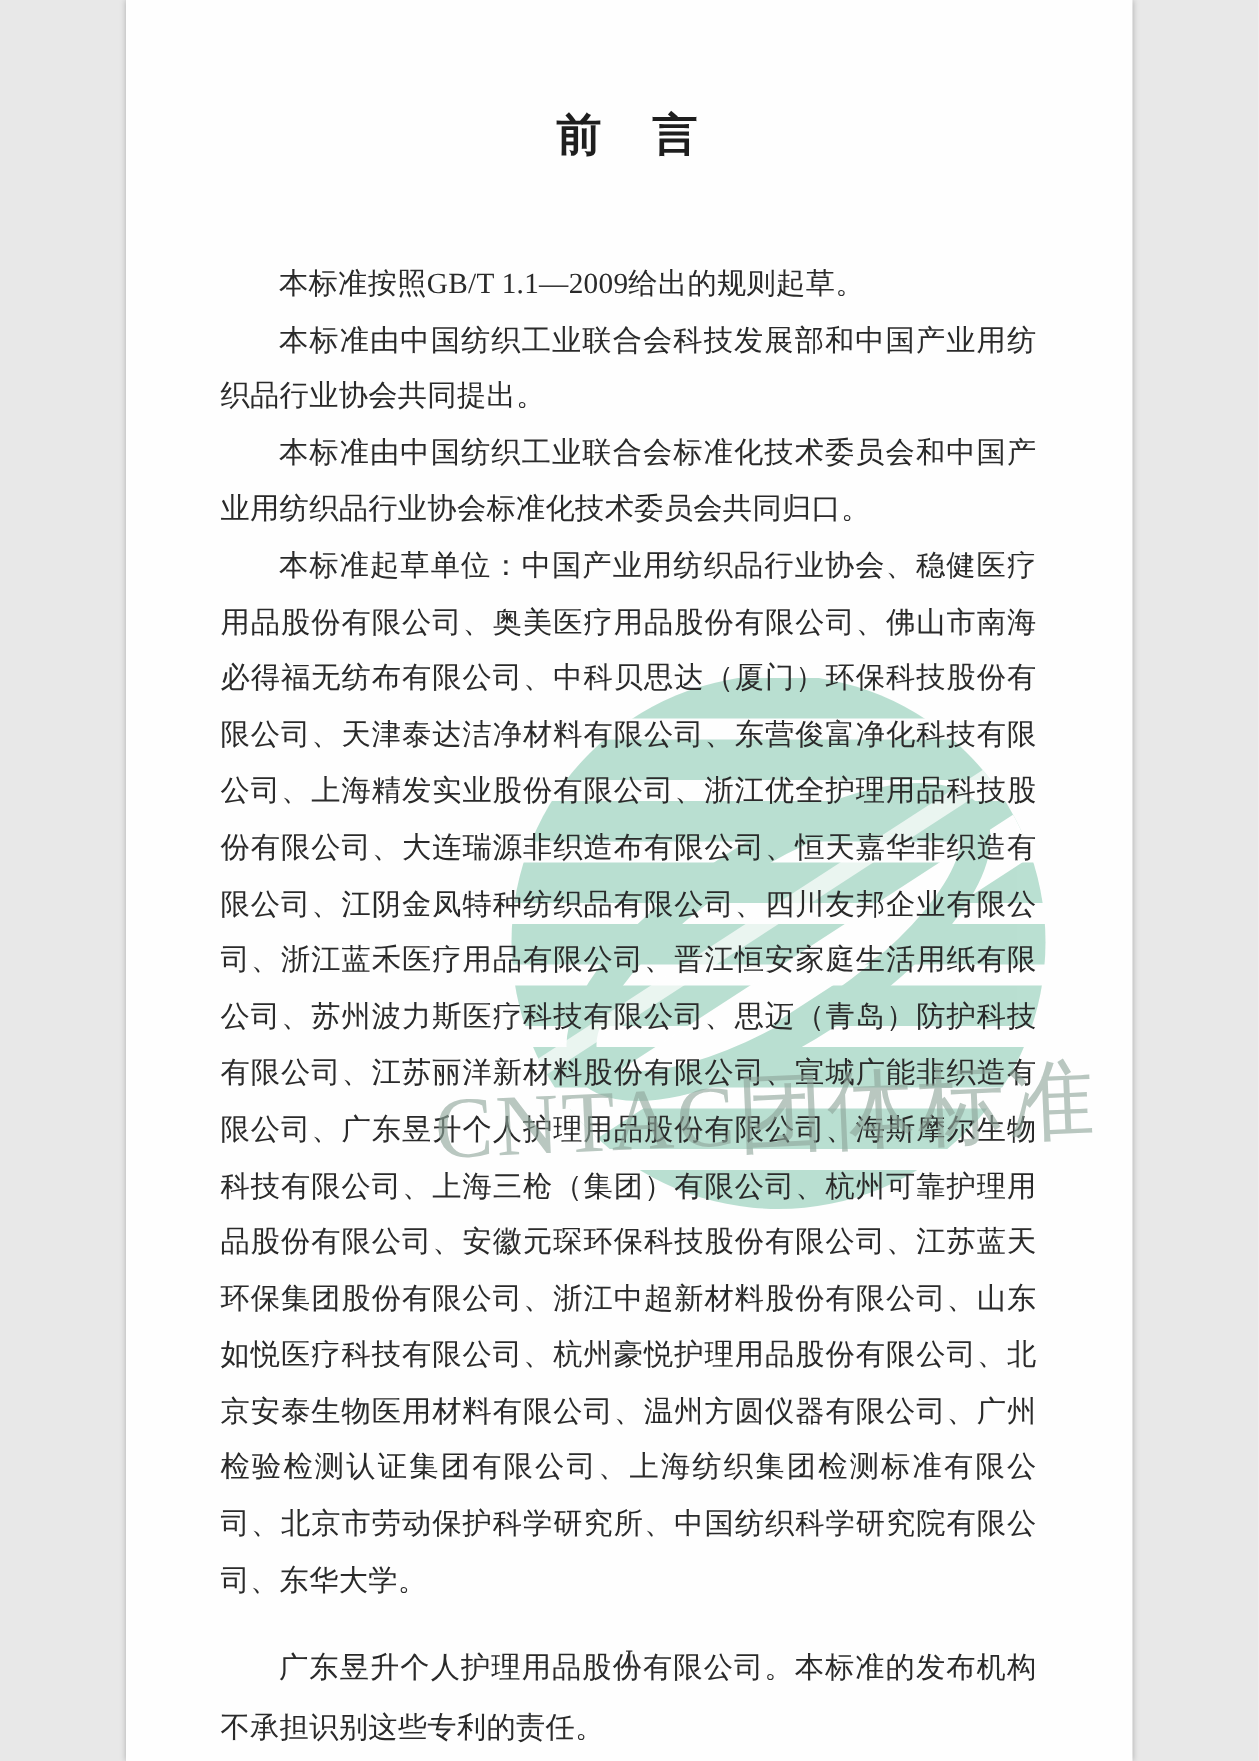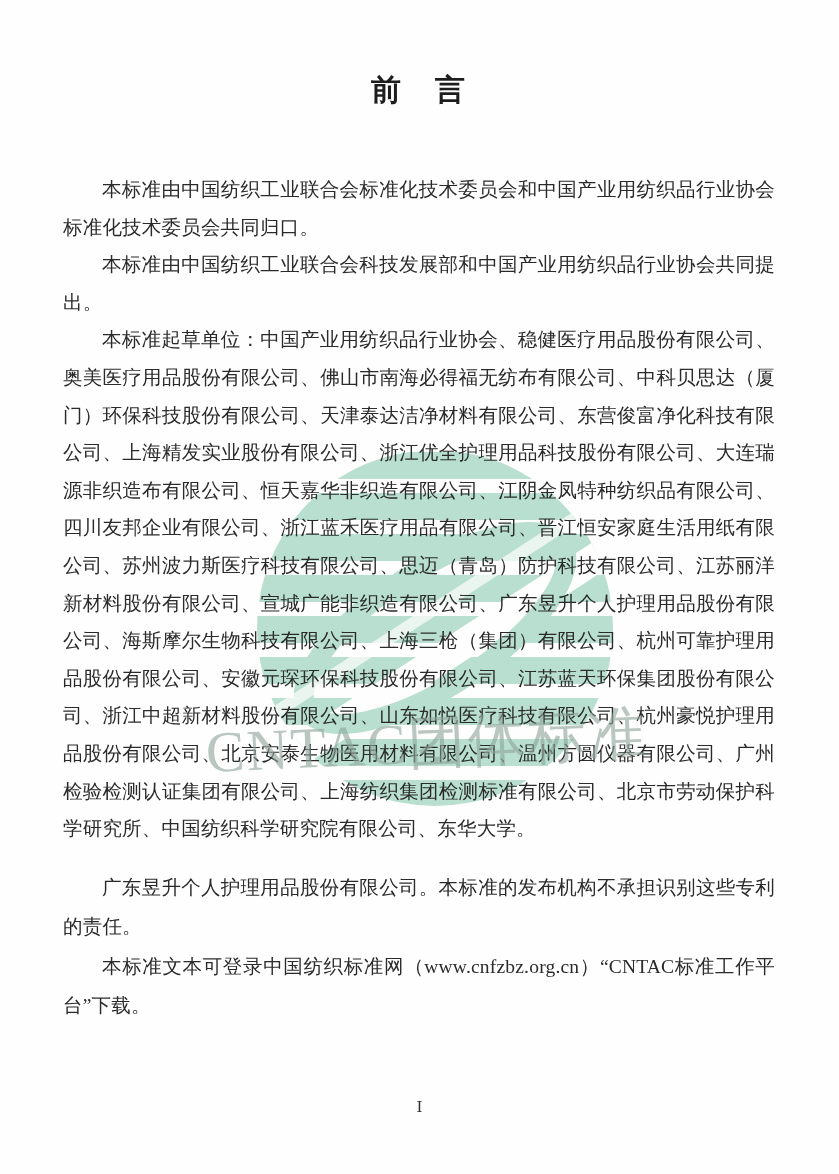--- a/index.html
+++ b/index.html
@@ -1,18 +1,18 @@
 <!DOCTYPE html>
 <html lang="zh" style="--text: #2a2a2a; --watermark-green: #7cc4a9; --watermark-text: #8fa69b;"><head>
 <meta charset="utf-8">
 <style>
   html,body{margin:0;padding:0;background:#e8e8e8;}
   .page{
     position:relative;
-    width:839px;height:1174px;
+    width:671px;height:1174px;
     margin:0 auto;
     background:#fefefe;
     overflow:hidden;
     font-family:"Liberation Serif","DejaVu Serif",serif;
     color:var(--text,#2a2a2a);
     box-shadow:0 0 4px rgba(0,0,0,.25);
   }
   
   .globe-watermark{
     position:absolute;left:253px;top:446px;width:364px;height:364px;
@@ -90,22 +90,23 @@
           <ellipse cx="182" cy="182" rx="152" ry="58" fill="none" stroke="#7cc4a9" stroke-width="20"></ellipse>
           <rect x="-40" y="160" width="450" height="12" fill="#ffffff" opacity=".7"></rect>
         </g>
       </g>
     </svg>
   </div>
 
   <div class="content">
     <h1 class="doc-title"><span>前　言</span></h1>
 
+    <p class="body-para">本标准按照GB/T 1.1—2009给出的规则起草。</p>
+    <p class="body-para">本标准由中国纺织工业联合会科技发展部和中国产业用纺织品行业协会共同提出。</p>
     <p class="body-para">本标准由中国纺织工业联合会标准化技术委员会和中国产业用纺织品行业协会标准化技术委员会共同归口。</p>
-    <p class="body-para">本标准由中国纺织工业联合会科技发展部和中国产业用纺织品行业协会共同提出。</p>
     <p class="body-para">本标准起草单位：中国产业用纺织品行业协会、稳健医疗用品股份有限公司、奥美医疗用品股份有限公司、佛山市南海必得福无纺布有限公司、中科贝思达（厦门）环保科技股份有限公司、天津泰达洁净材料有限公司、东营俊富净化科技有限公司、上海精发实业股份有限公司、浙江优全护理用品科技股份有限公司、大连瑞源非织造布有限公司、恒天嘉华非织造有限公司、江阴金凤特种纺织品有限公司、四川友邦企业有限公司、浙江蓝禾医疗用品有限公司、晋江恒安家庭生活用纸有限公司、苏州波力斯医疗科技有限公司、思迈（青岛）防护科技有限公司、江苏丽洋新材料股份有限公司、宣城广能非织造有限公司、广东昱升个人护理用品股份有限公司、海斯摩尔生物科技有限公司、上海三枪（集团）有限公司、杭州可靠护理用品股份有限公司、安徽元琛环保科技股份有限公司、江苏蓝天环保集团股份有限公司、浙江中超新材料股份有限公司、山东如悦医疗科技有限公司、杭州豪悦护理用品股份有限公司、北京安泰生物医用材料有限公司、温州方圆仪器有限公司、广州检验检测认证集团有限公司、上海纺织集团检测标准有限公司、北京市劳动保护科学研究所、中国纺织科学研究院有限公司、东华大学。</p>
 
     <div class="legal-block">
       <p class="body-para">广东昱升个人护理用品股份有限公司。本标准的发布机构不承担识别这些专利的责任。</p>
       <p class="body-para">本标准文本可登录中国纺织标准网（www.cnfzbz.org.cn）“CNTAC标准工作平台”下载。</p>
 
     </div>
   </div>
 
   <div class="text-watermark">CNTAC团体标准</div>

